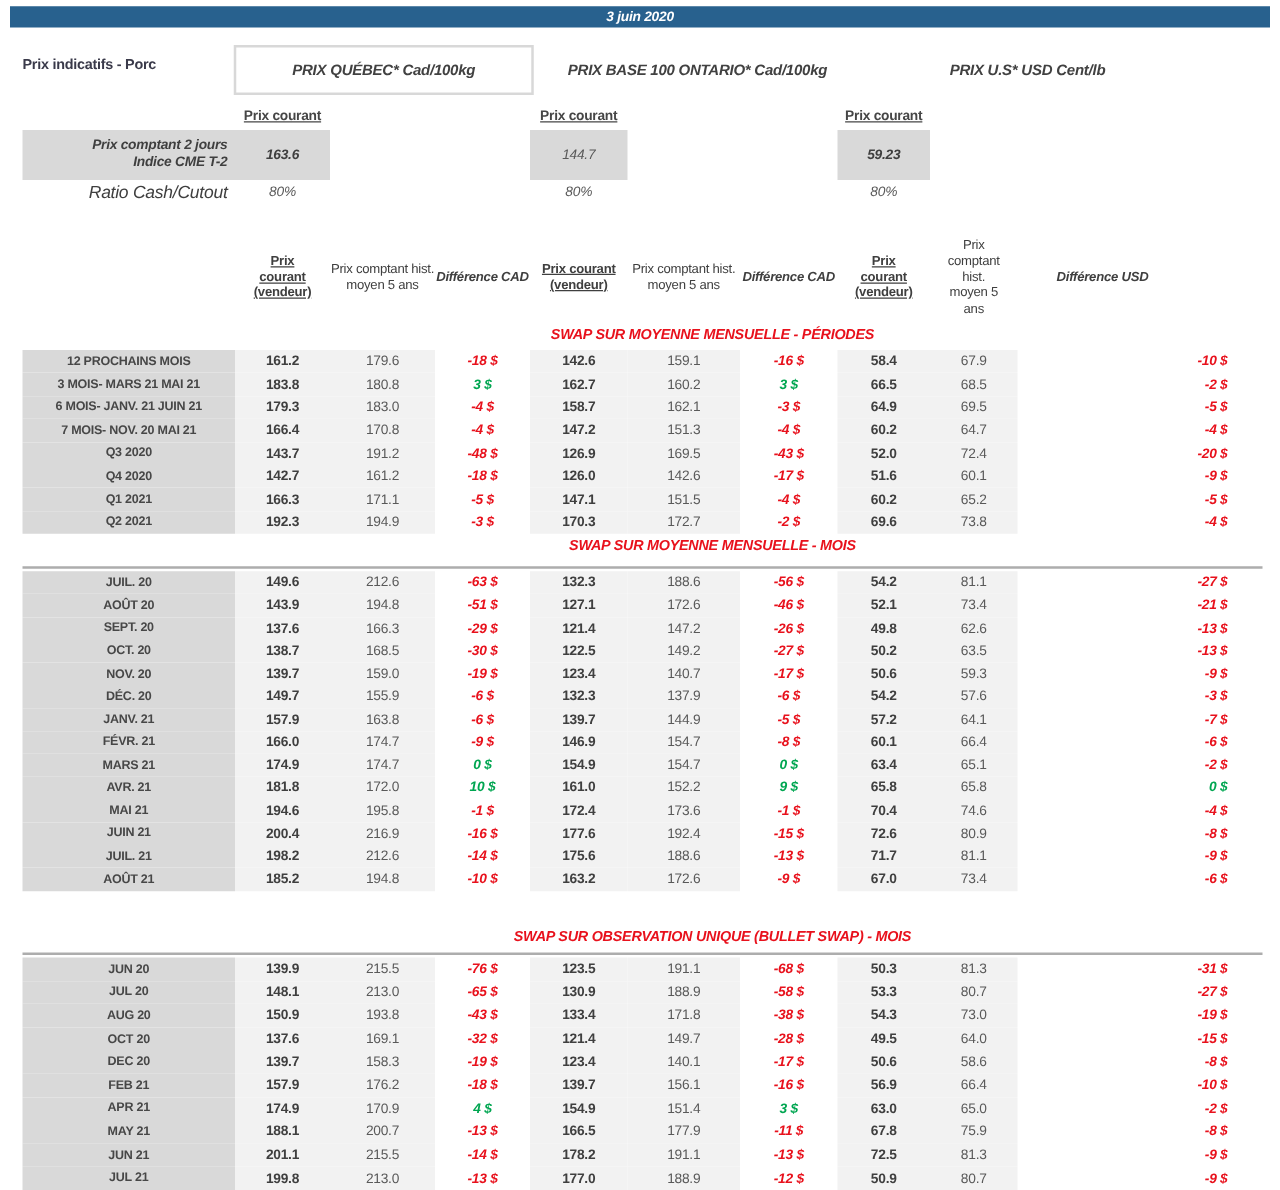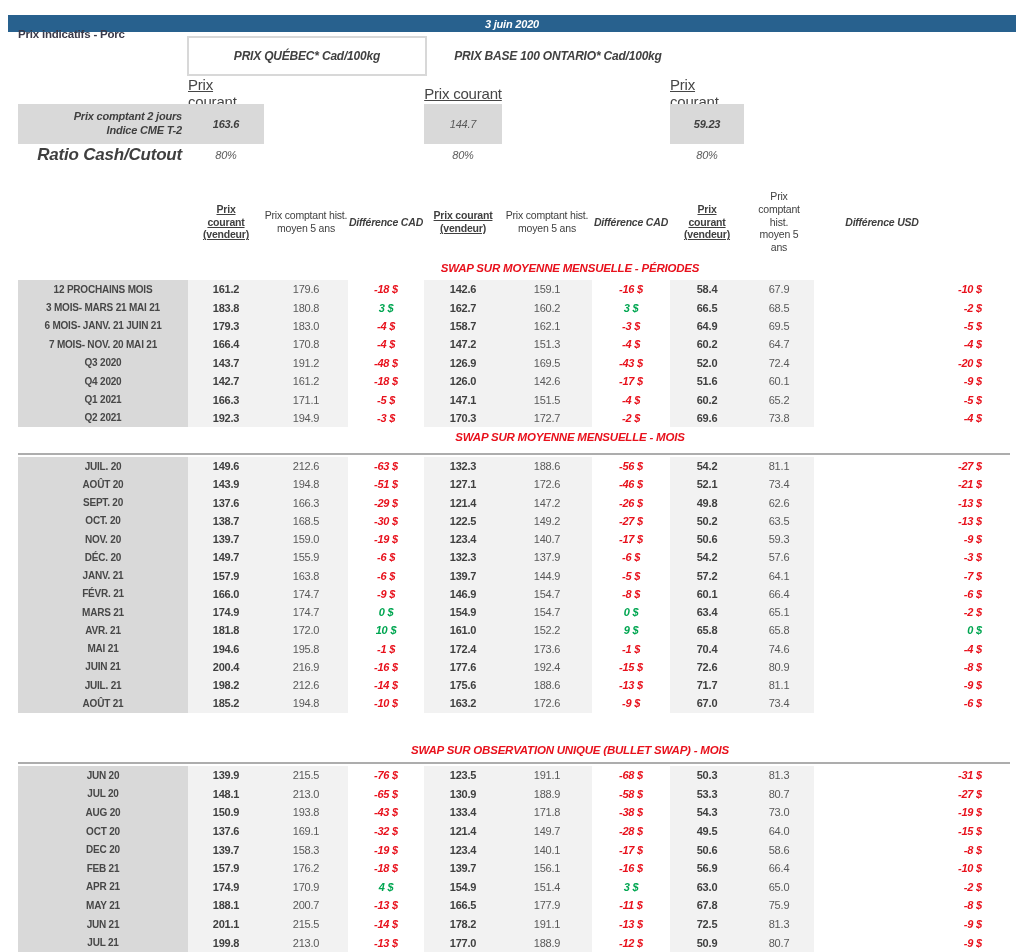--- a/index.html
+++ b/index.html
@@ -1,27 +1,27 @@
 <!DOCTYPE html>
 <html><head>
 <meta charset="utf-8">
 <style>
   html,body{margin:0;padding:0;background:#ffffff;}
   .page{position:relative;width:1024px;height:952px;background:#fff;
         font-family:"Liberation Sans",sans-serif;letter-spacing:-0.2px;color:#4a4a4a;overflow:hidden;}
-  .datebar{position:absolute;left:8px;top:15px;width:1008px;height:17px;background:#28618E;
+  .datebar{position:absolute;left:8px;top:5px;width:1008px;height:17px;background:#28618E;
            display:flex;align-items:center;justify-content:center;}
   .datebar span{color:#fff;font-size:11px;font-weight:bold;font-style:italic;}
-  .page-label{position:absolute;left:18px;top:28px;font-size:11.5px;font-weight:bold;color:#3a3a4a;}
+  .page-label{position:absolute;left:18px;top:46px;font-size:11.5px;font-weight:bold;color:#3a3a4a;}
   .qc-box{position:absolute;left:187px;top:36px;width:240px;height:40px;border:2px solid #d8d8d8;
           box-sizing:border-box;display:flex;align-items:center;justify-content:center;}
   .mkt-title{font-size:12px;font-weight:bold;font-style:italic;color:#414141;}
   .on-title{position:absolute;left:427px;top:36px;width:262px;height:40px;display:flex;align-items:center;justify-content:center;}
   .us-title{position:absolute;left:700px;top:36px;width:244px;height:40px;display:flex;align-items:center;justify-content:center;}
-  .pc-label{position:absolute;top:86px;height:14px;font-size:15px;font-weight:normal;color:#464646;
+  .pc-label{position:absolute;top:86px;height:14px;font-size:11px;font-weight:bold;color:#464646;
             text-decoration:underline;display:flex;align-items:center;justify-content:center;}
   .pc-q{left:188px;width:76px;} .pc-o{left:424px;width:78px;} .pc-u{left:670px;width:74px;}
 
   .grid{position:absolute;left:18px;width:992px;}
   .trow{display:grid;grid-template-columns:170px 76px 84px 76px 78px 90px 78px 74px 70px 196px;}
   .cell{display:flex;align-items:center;justify-content:center;font-size:11px;color:#595959;}
   .c-label{background:#D9D9D9;font-weight:bold;color:#474747;font-size:10px;text-align:center;}
   .band{background:#F2F2F2;}
   .bold-val{font-weight:bold;color:#3f3f3f;}
   .diff{font-style:italic;font-weight:bold;}
@@ -29,21 +29,21 @@
   .c-ud.cell{justify-content:flex-end;padding-right:28px;box-sizing:border-box;}
 
   
   .spot .cell{font-style:italic;}
   .spot-label{background:#D9D9D9;font-weight:bold;color:#3f3f3f;font-size:11px;
               justify-content:flex-end;text-align:right;padding-right:6px;box-sizing:border-box;
               white-space:pre-line;line-height:1.25;}
   .spot .gray{background:#D9D9D9;}
   .spot-note{grid-column:3/5;justify-content:flex-start;padding-left:4px;box-sizing:border-box;
              font-size:10.5px;color:#4f4f4f;}
-  .ratio-label{background:none;font-weight:bold;font-style:italic;color:#3f3f3f;font-size:17px;}
+  .ratio-label{background:none;font-weight:normal;font-style:italic;color:#3f3f3f;font-size:14px;}
   .r1{height:40px;} .r2{height:23px;} .r3{height:19px;}
 
   
   .hdr{height:72px;}
   .hdr .cell{font-size:10.5px;line-height:1.22;text-align:center;color:#3f3f3f;}
   .h-cur{font-weight:bold;text-decoration:underline;}
   .h-green{color:#00A651;font-style:italic;font-weight:bold;}
   .h-pad{padding:0 13px;box-sizing:border-box;}
   .h-pad5{padding:0 10px;box-sizing:border-box;}
 
@@ -61,20 +61,23 @@
     <span>3 juin 2020</span>
   </div>
 
   <div class="page-label">Prix indicatifs - Porc</div>
 
   <div class="qc-box">
     <span class="mkt-title">PRIX QUÉBEC* Cad/100kg</span>
   </div>
   <div class="on-title">
     <span class="mkt-title">PRIX BASE 100 ONTARIO* Cad/100kg</span>
+  </div>
+  <div class="us-title">
+    <span class="mkt-title">PRIX U.S* USD Cent/lb</span>
   </div>
 
   <div class="pc-label pc-q">Prix courant</div>
   <div class="pc-label pc-o">Prix courant</div>
   <div class="pc-label pc-u">Prix courant</div>
 
   <div class="grid spot" style="top:104px">
     <div class="trow r1">
       <div class="cell spot-label">Prix comptant 2 jours
 Indice CME T-2</div>

